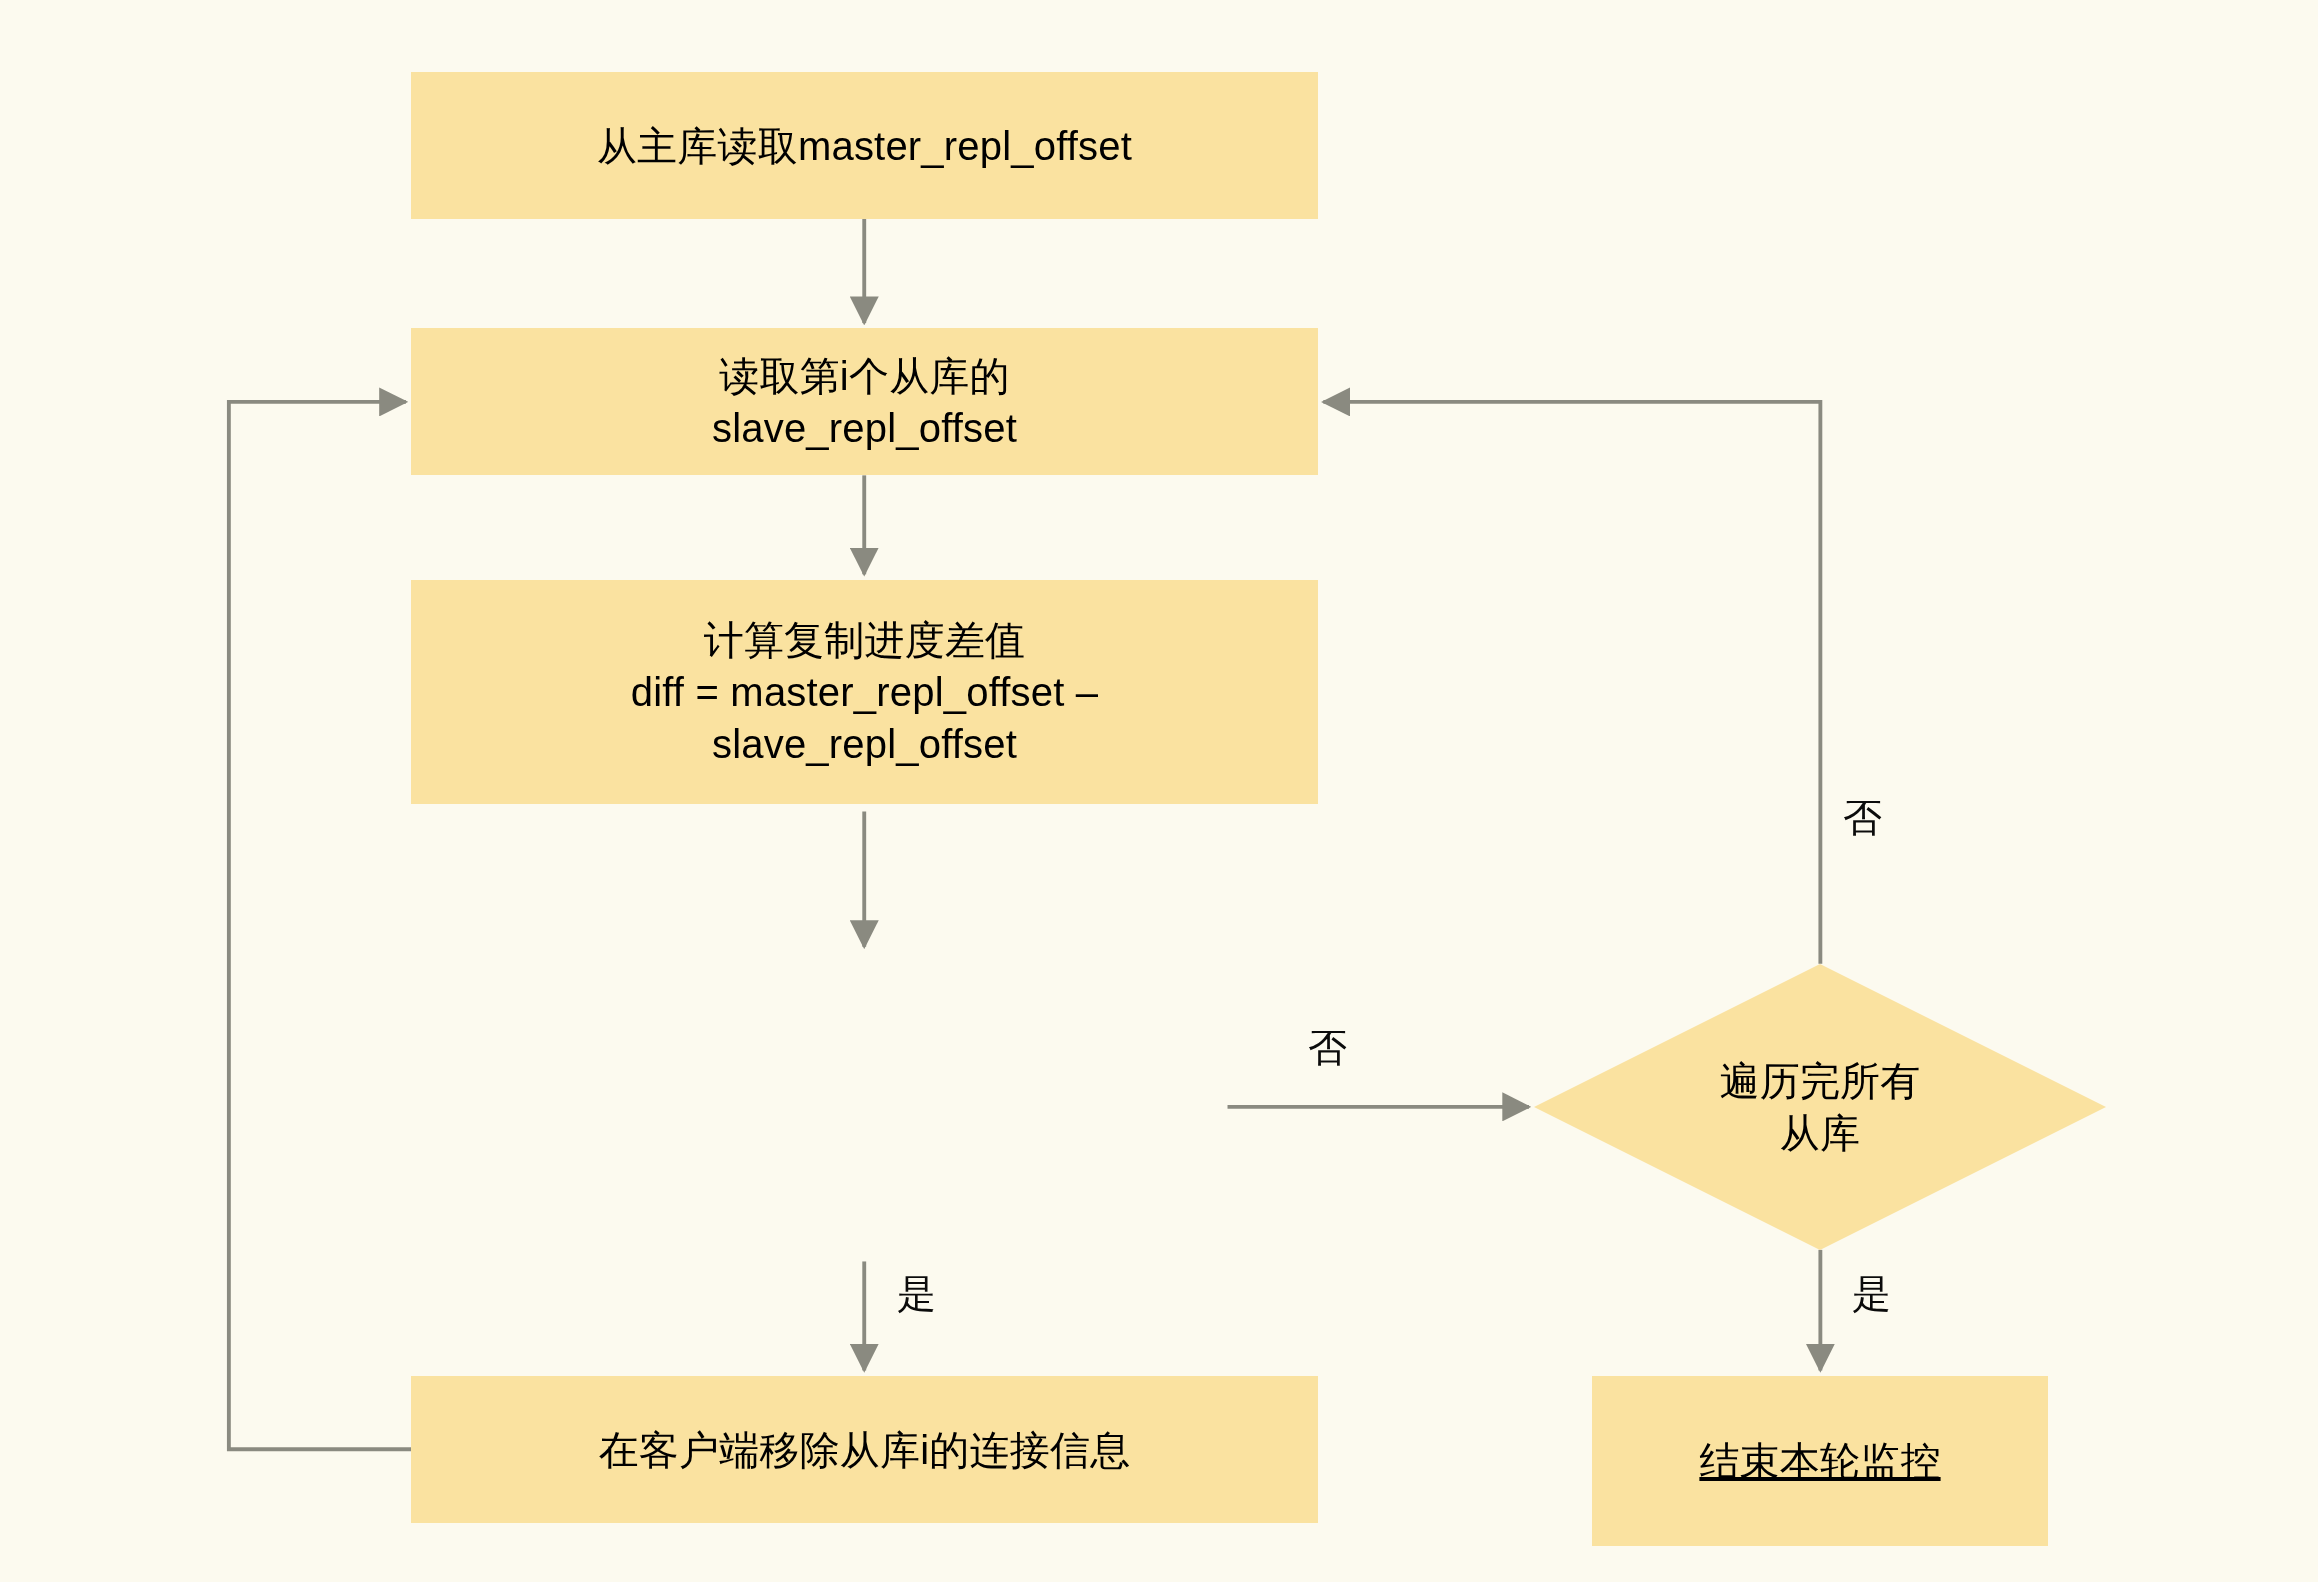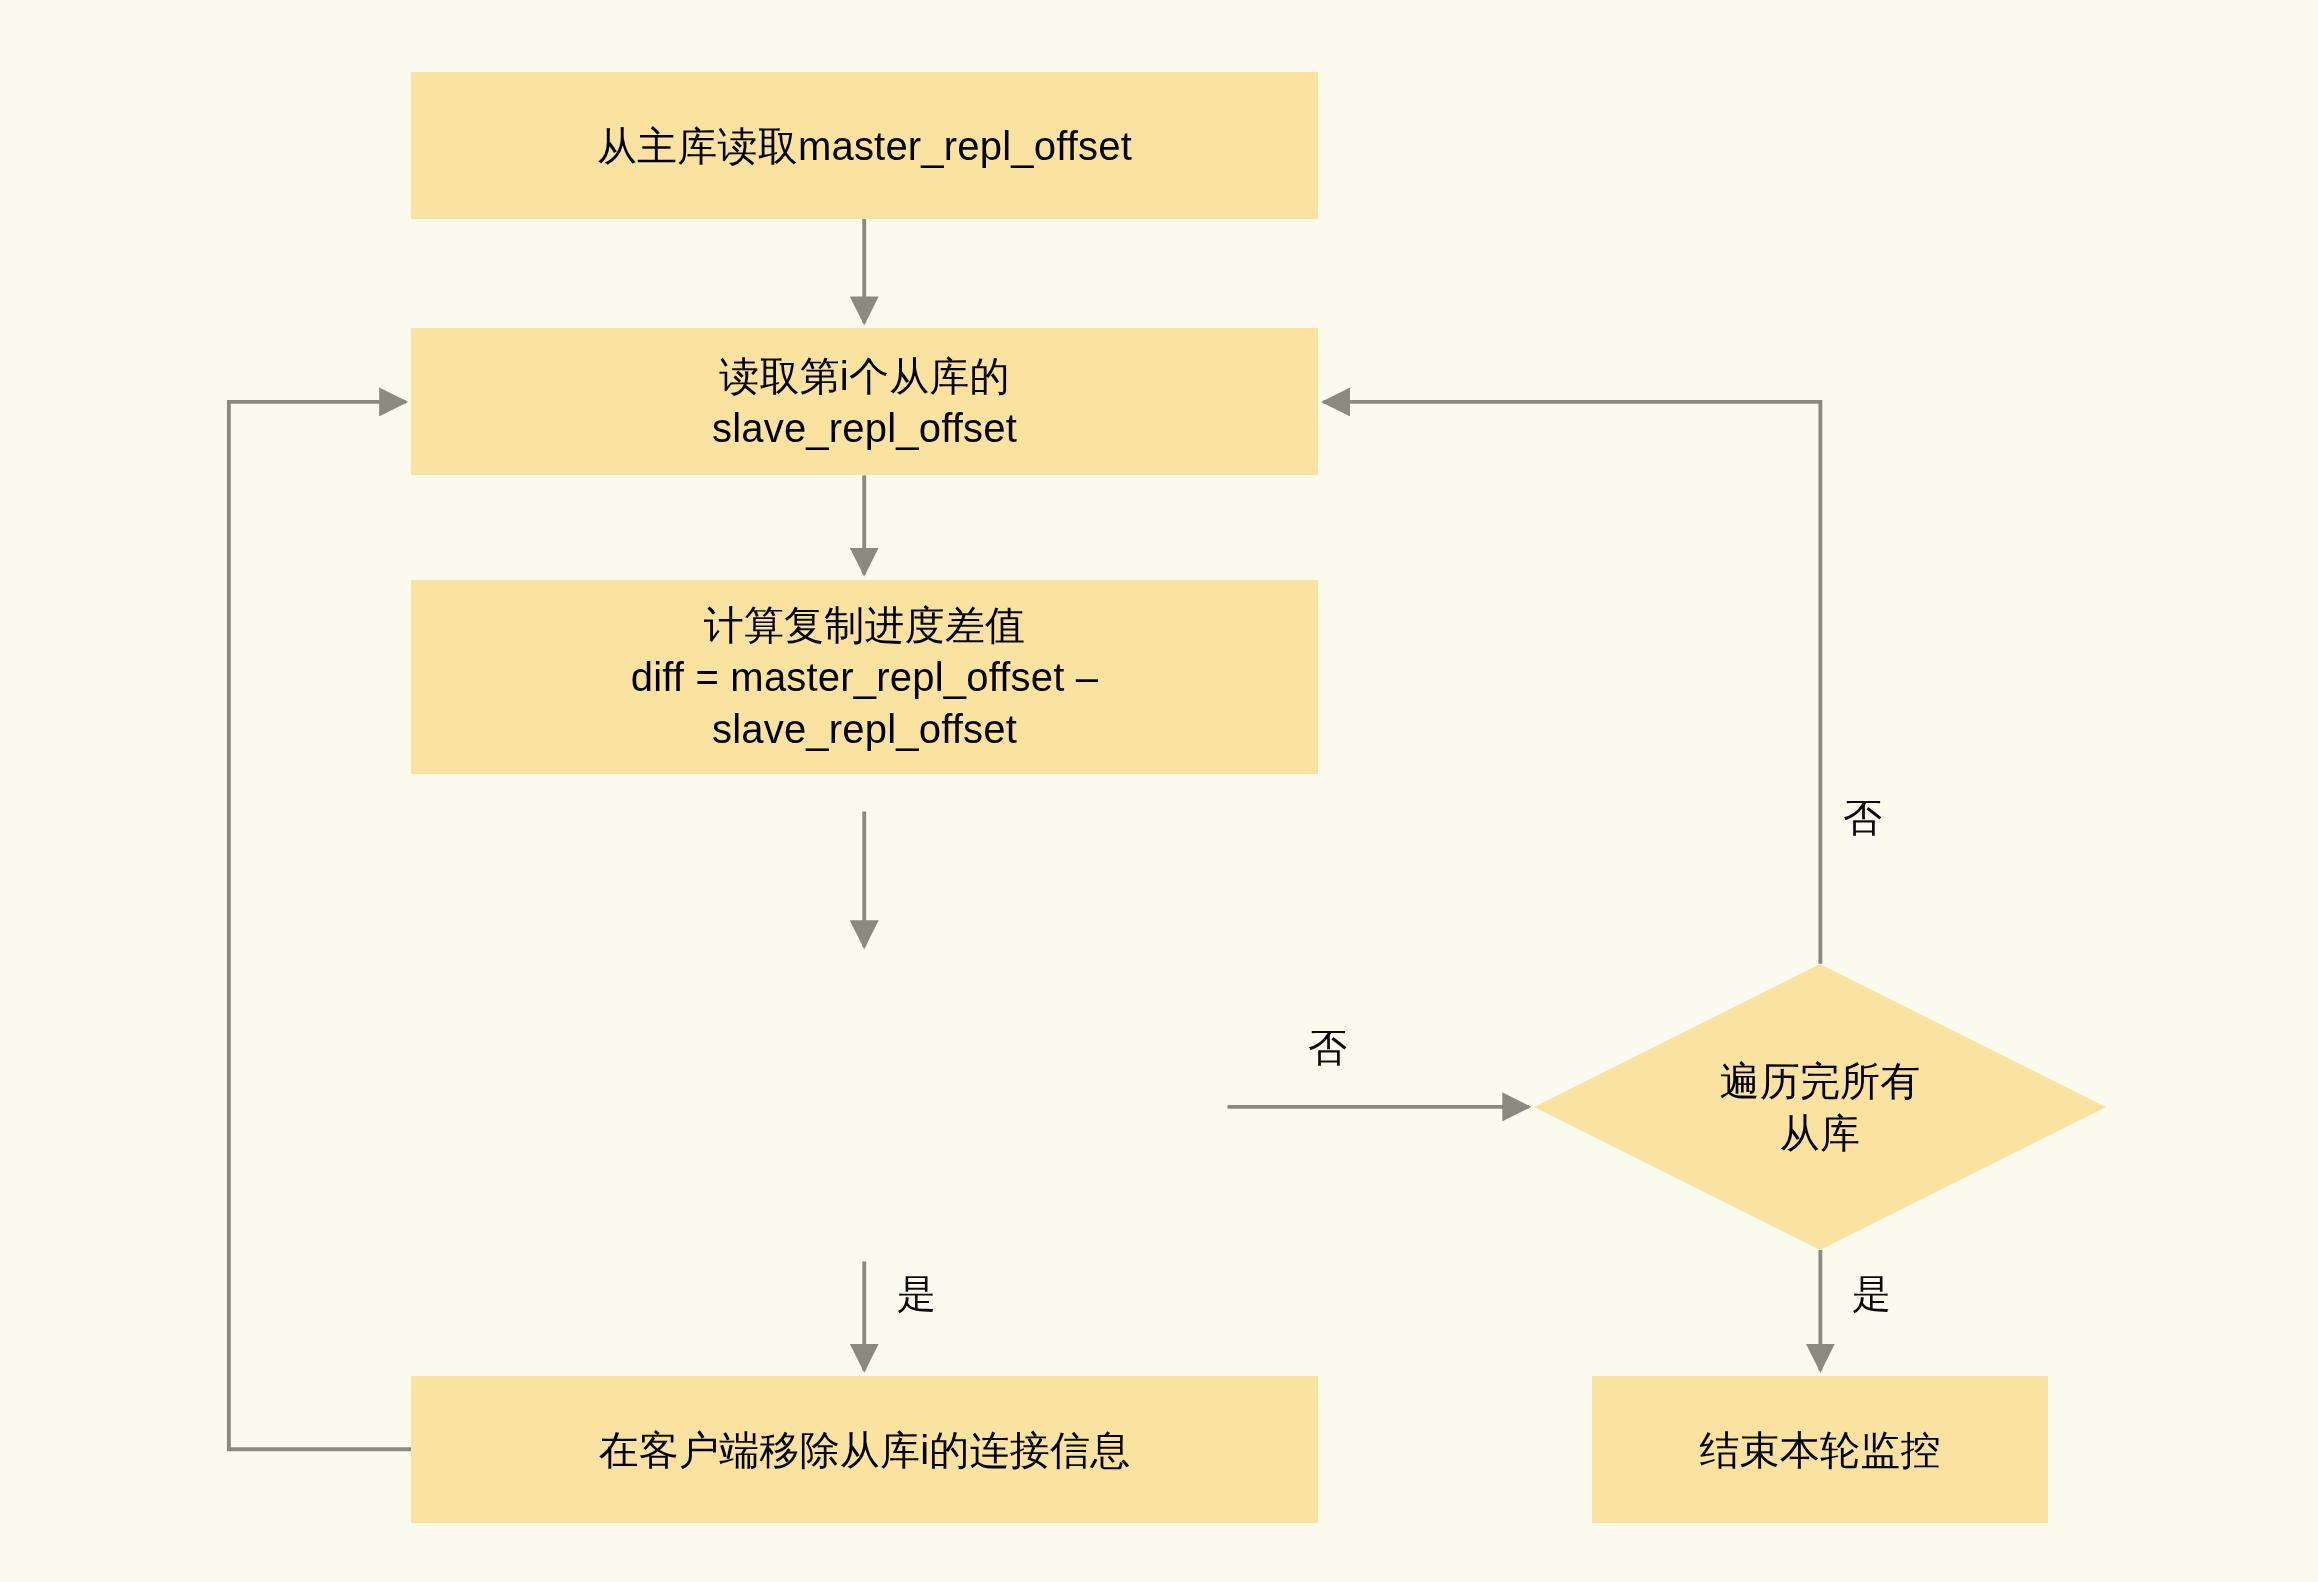--- a/index.html
+++ b/index.html
@@ -98,38 +98,38 @@
 
   <div class="node rect" style="left:411px; top:72px; width:907px; height:147px;">
     <span class="txt">从主库读取master_repl_offset</span>
   </div>
 
   <div class="node rect" style="left:411px; top:328px; width:907px; height:147px;">
     <span class="txt">读取第i个从库的
 slave_repl_offset</span>
   </div>
 
-  <div class="node rect" style="left:411px; top:580px; width:907px; height:194px;">
+  <div class="node rect" style="left:411px; top:580px; width:907px; height:224px;">
     <span class="txt">计算复制进度差值
 diff = master_repl_offset –
 slave_repl_offset</span>
   </div>
 
 
   <div class="node diamond" style="left:1534px; top:964px; width:572px; height:286px;">
     <span class="dia-shape"></span>
     <span class="txt">遍历完所有
 从库</span>
   </div>
 
   <div class="node rect" style="left:411px; top:1376px; width:907px; height:147px;">
     <span class="txt">在客户端移除从库i的连接信息</span>
   </div>
 
-  <div class="node rect" style="left:1592px; top:1376px; width:456px; height:147px;">
+  <div class="node rect" style="left:1592px; top:1376px; width:456px; height:170px;text-decoration:underline;">
     <span class="txt">结束本轮监控</span>
   </div>
 
   <span class="edge-label" style="left:1308px; top:1028px;">否</span>
 
   <span class="edge-label" style="left:897px; top:1274px;">是</span>
 
   <span class="edge-label" style="left:1843px; top:798px;">否</span>
 
   <span class="edge-label" style="left:1852px; top:1274px;">是</span>

